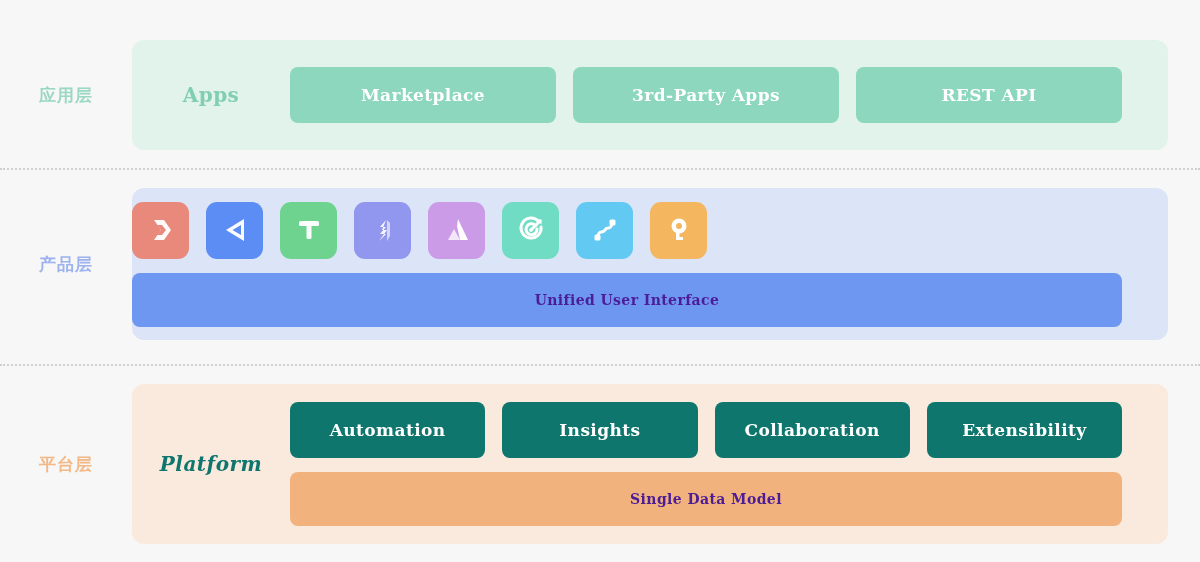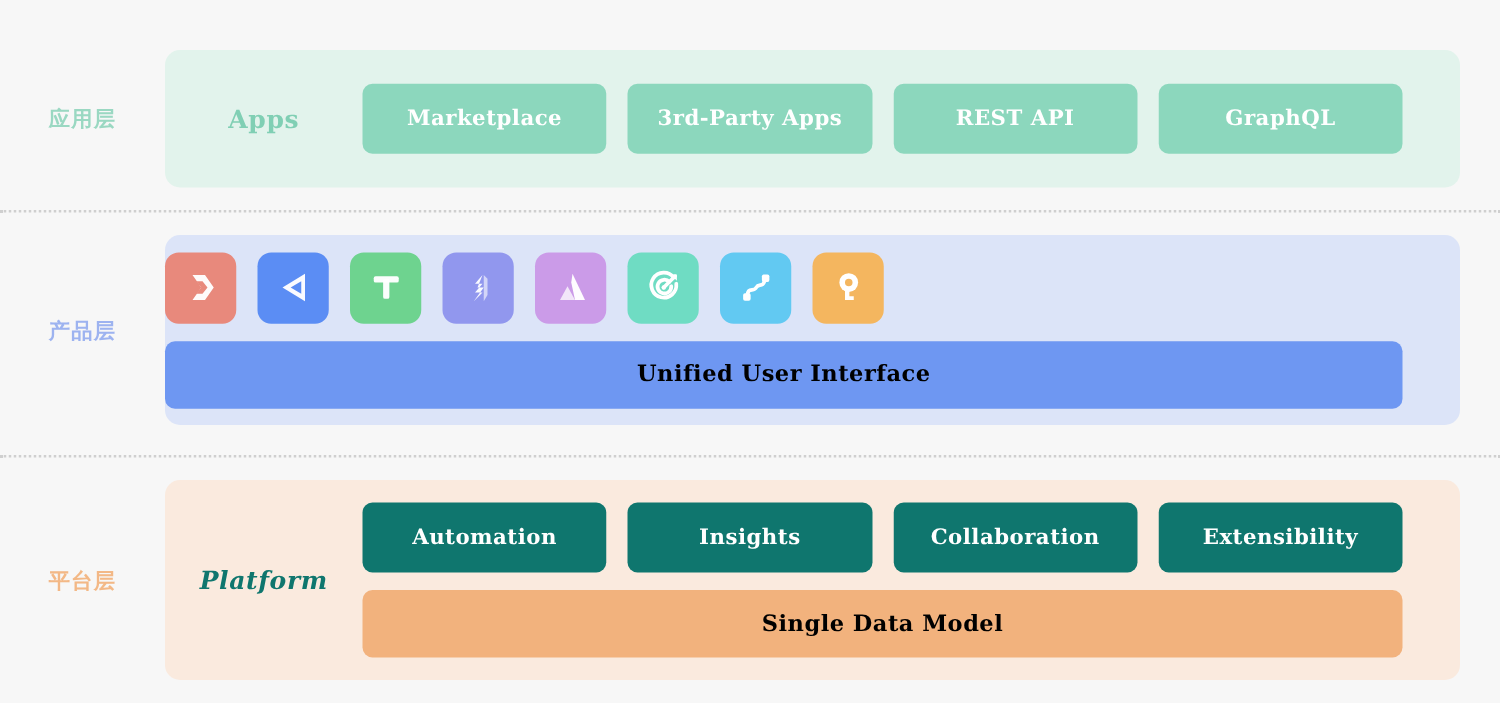--- a/index.html
+++ b/index.html
@@ -87,22 +87,22 @@
     font-weight: 700;
     letter-spacing: 0.4px;
   }
 
   .wide-bar {
     height: 54px;
     border-radius: 8px;
     display: flex;
     align-items: center;
     justify-content: center;
-    color: #000000;
-    font-size: 18px;
+    color: #4c1d95;
+    font-size: 14px;
     font-weight: 700;
     letter-spacing: 0.4px;
   }
 
   
   #apps-row { top: 24px; height: 110px; }
   #apps-card {
     background: #e2f3ec;
     height: 110px;
     justify-content: space-between;
@@ -165,21 +165,20 @@
 
   <div class="layer-row" id="apps-row">
     <div class="cn-label">应用层</div>
     <div class="layer-card" id="apps-card">
       <div class="layer-title">Apps</div>
       <div class="layer-body">
         <div class="chip-row">
           <div class="chip">Marketplace</div>
           <div class="chip">3rd-Party Apps</div>
           <div class="chip">REST API</div>
-          <div class="chip">GraphQL</div>
         </div>
       </div>
     </div>
   </div>
 
   <div class="divider" id="divider-1"></div>
 
   <div class="layer-row" id="products-row">
     <div class="cn-label">产品层</div>
     <div class="layer-card" id="products-card">

